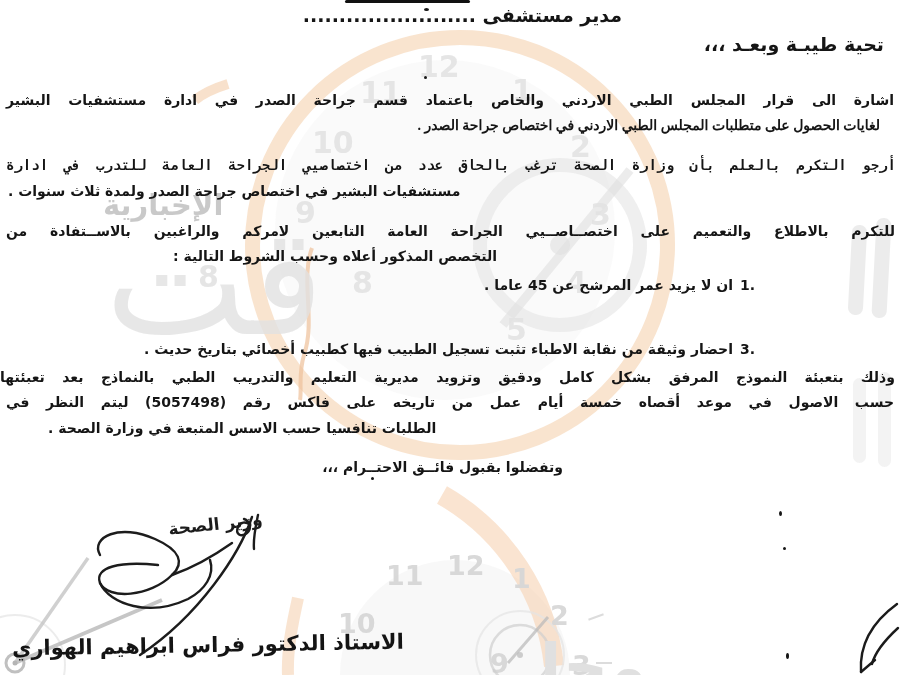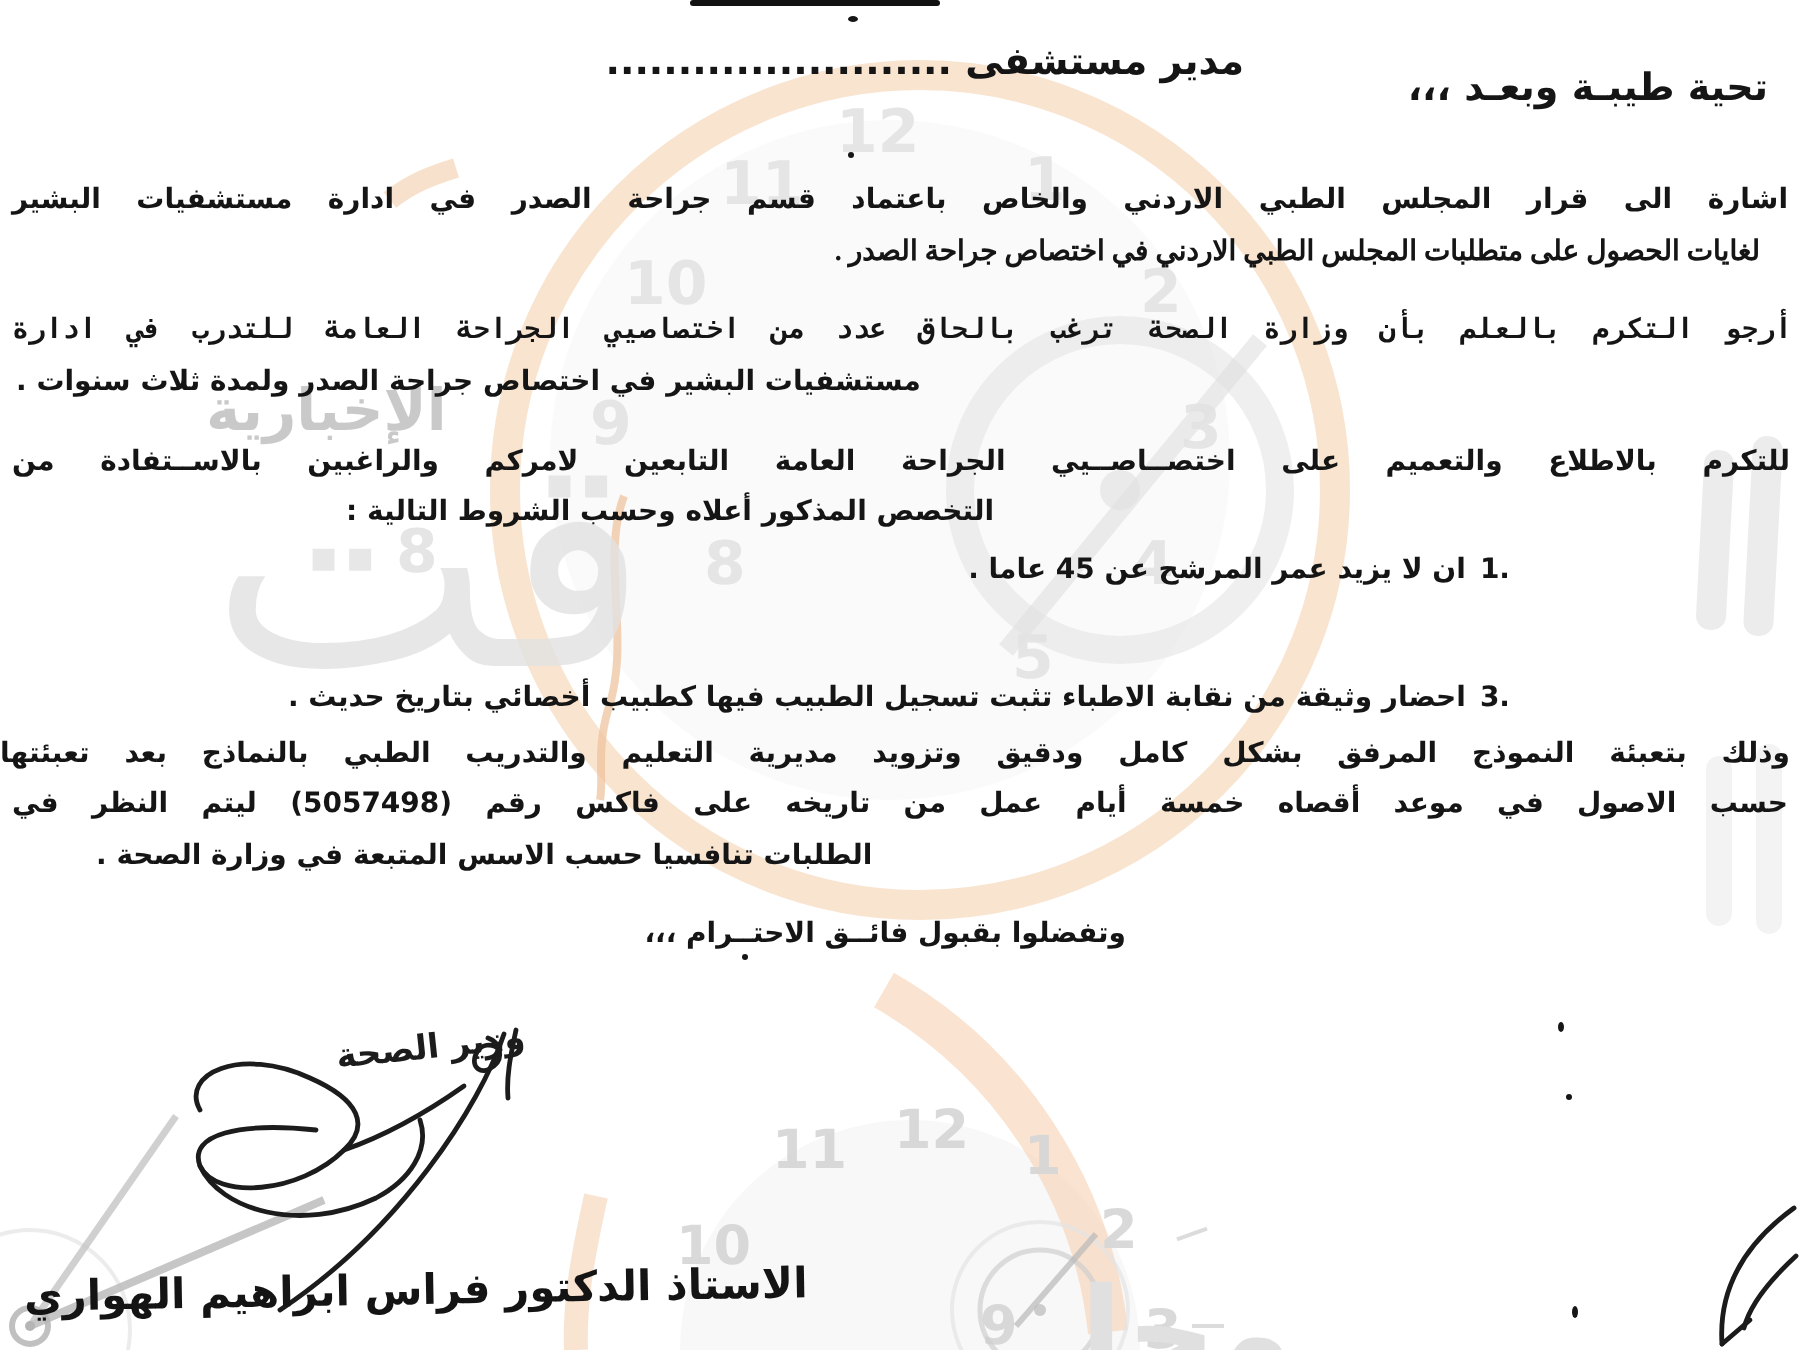--- a/index.html
+++ b/index.html
@@ -109,21 +109,21 @@
 <div id="textlayer">
 
   <div class="topbar"></div>
   <div class="dot" style="left:424px;top:8px;width:5px;height:3px;"></div>
   <div class="dot" style="left:424px;top:76px;width:3px;height:3px;"></div>
   <div class="dot" style="left:779px;top:511px;width:3px;height:5px;"></div>
   <div class="dot" style="left:783px;top:547px;width:3px;height:3px;"></div>
   <div class="dot" style="left:786px;top:653px;width:3px;height:6px;"></div>
   <div class="dot" style="left:371px;top:477px;width:3px;height:3px;"></div>
 
-  <div class="line head" style="top:20px;right:278px;">مدير مستشفى ........................</div>
+  <div class="line head" style="top:4px;right:278px;">مدير مستشفى ........................</div>
   <div class="line head" style="top:33px;right:16px;">تحية طيبـة وبعـد ،،،</div>
 
   <div class="line just" style="top:92px;right:6px;left:6px;">اشارة الى قرار المجلس الطبي الاردني والخاص باعتماد قسم جراحة الصدر في ادارة مستشفيات البشير</div>
   <div class="line" style="top:117px;right:20px;font-family:Liberation Serif, serif;">لغايات الحصول على متطلبات المجلس الطبي الاردني في اختصاص جراحة الصدر .</div>
   <div class="line just" style="top:157px;right:4px;left:6px;font-family:Liberation Mono, monospace;">أرجو التكرم بالعلم بأن وزارة الصحة ترغب بالحاق عدد من اختصاصيي الجراحة العامة للتدرب في ادارة</div>
   <div class="line" style="top:183px;left:8px;">مستشفيات البشير في اختصاص جراحة الصدر ولمدة ثلاث سنوات .</div>
   <div class="line just" style="top:223px;right:5px;left:6px;">للتكرم بالاطلاع والتعميم على اختصــاصــيي الجراحة العامة التابعين لامركم والراغبين بالاســتفادة من</div>
   <div class="line" style="top:248px;right:403px;">التخصص المذكور أعلاه وحسب الشروط التالية :</div>
 
   <div class="line" style="top:277px;right:145px;">

